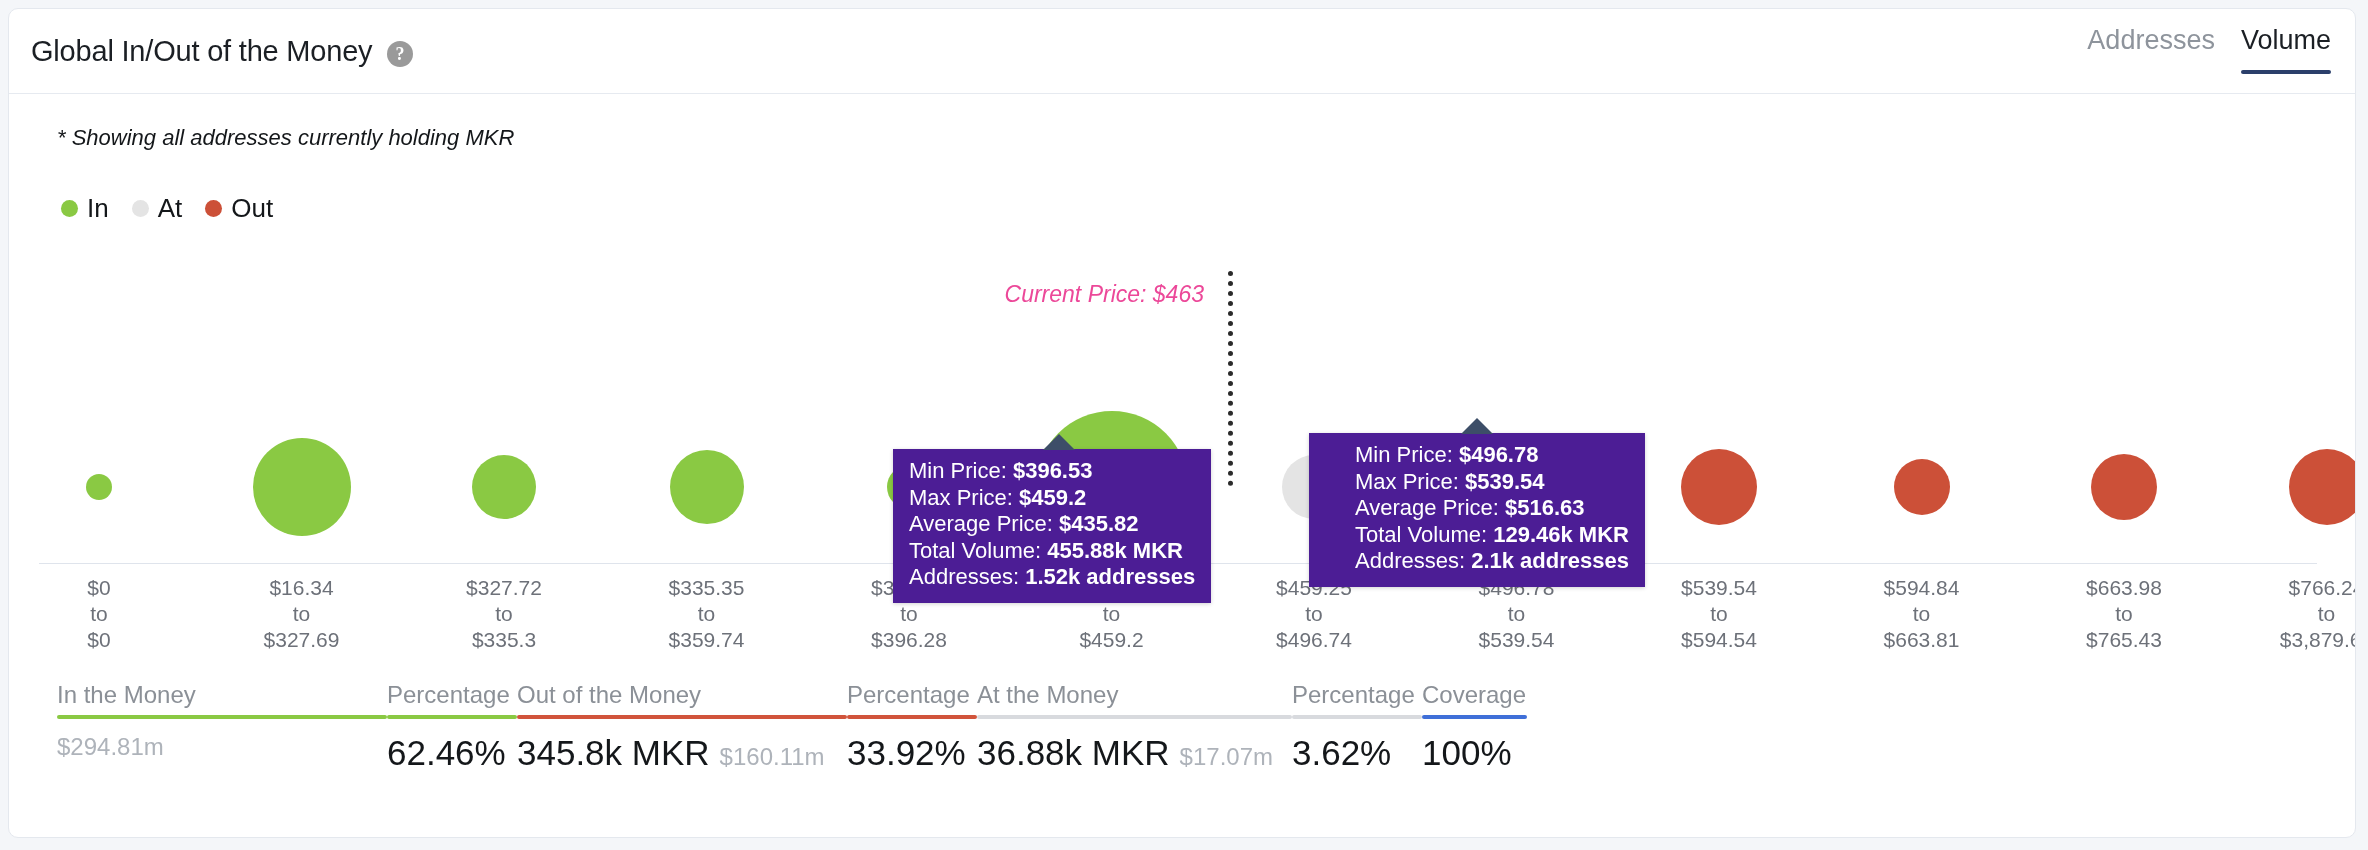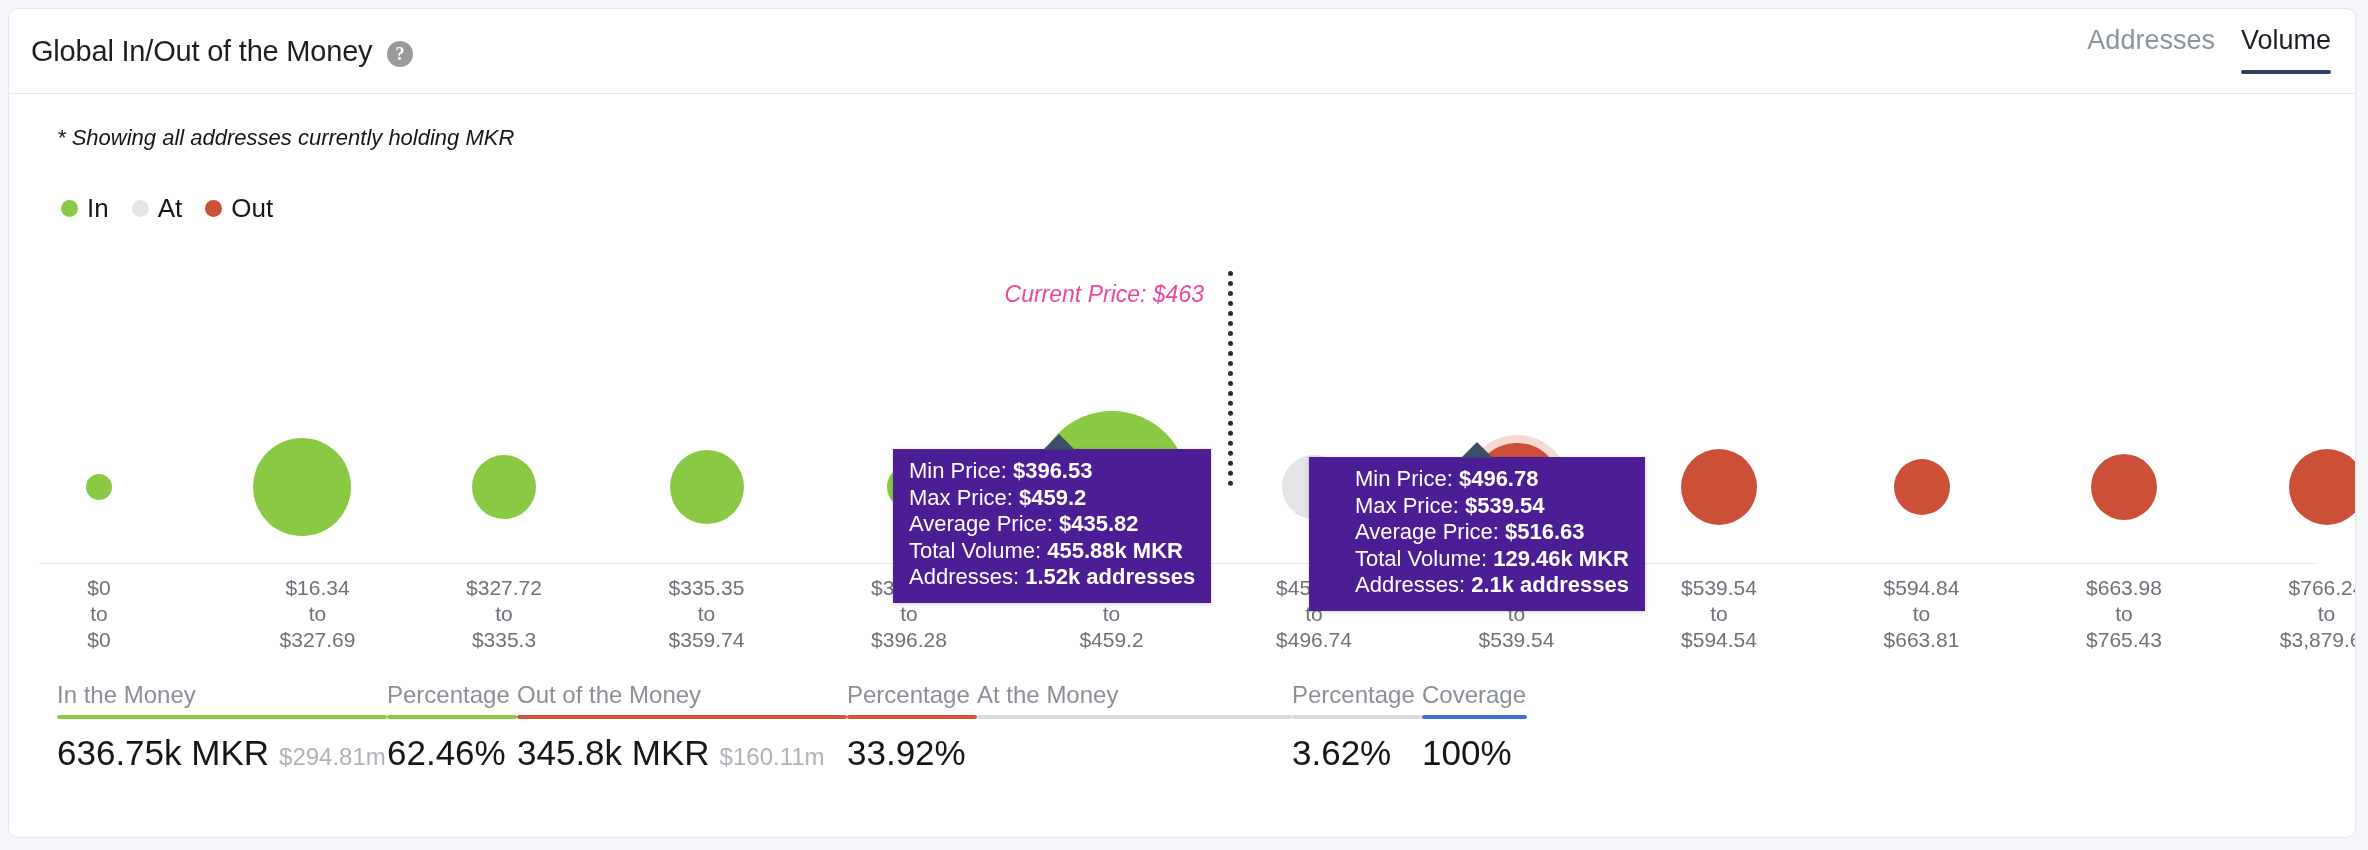--- a/index.html
+++ b/index.html
@@ -202,21 +202,21 @@
     <div class="current-price-line" style="left:1189px; top:52px; height:215px;"></div>
     <div class="current-price-label" style="left:1165px; top:62px;">Current Price: $463</div>
   </div>
 
   <div class="xticks" id="xticks">
       <div class="xtick" style="left: 60px;">
         <div>$0</div>
         <div>to</div>
         <div>$0</div>
       </div>
-      <div class="xtick" style="left: 262.5px; margin-left: 16px;">
+      <div class="xtick" style="left: 262.5px;">
         <div>$16.34</div>
         <div>to</div>
         <div>$327.69</div>
       </div>
       <div class="xtick" style="left: 465px;">
         <div>$327.72</div>
         <div>to</div>
         <div>$335.3</div>
       </div>
       <div class="xtick" style="left: 667.5px;">
@@ -268,35 +268,34 @@
 
   <div class="tooltip" id="tooltip-0" style="left:884px; top:440px;">
     <div class="arrow" style="left:150px;"></div>
     <div class="row"><span>Min Price:</span> <b>$396.53</b></div>
     <div class="row"><span>Max Price:</span> <b>$459.2</b></div>
     <div class="row"><span>Average Price:</span> <b>$435.82</b></div>
     <div class="row"><span>Total Volume:</span> <b>455.88k MKR</b></div>
     <div class="row"><span>Addresses:</span> <b>1.52k addresses</b></div>
   </div>
 
-  <div class="tooltip" id="tooltip-1" style="left:1300px; top:448px;padding-left:46px;">
+  <div class="tooltip" id="tooltip-1" style="left:1300px; top:424px;padding-left:46px;">
     <div class="arrow" style="left:152px;"></div>
     <div class="row"><span>Min Price:</span> <b>$496.78</b></div>
     <div class="row"><span>Max Price:</span> <b>$539.54</b></div>
     <div class="row"><span>Average Price:</span> <b>$516.63</b></div>
     <div class="row"><span>Total Volume:</span> <b>129.46k MKR</b></div>
     <div class="row"><span>Addresses:</span> <b>2.1k addresses</b></div>
   </div>
 
   <div class="stats" id="stats">
       <div class="stat" style="width: 330px;">
         <div class="stat-label">In the Money</div>
         <div class="stat-underline" style="background:#8ac943"></div>
         <div class="stat-value-row">
-          <span class="stat-value">636.75k MKR</span>
           <span class="stat-sub">$294.81m</span>
         </div>
       </div>
       <div class="stat" style="width: 130px;">
         <div class="stat-label">Percentage</div>
         <div class="stat-underline" style="background:#8ac943"></div>
         <div class="stat-value-row">
           <span class="stat-value">62.46%</span>
         </div>
       </div>
@@ -311,20 +310,24 @@
       <div class="stat" style="width: 130px;">
         <div class="stat-label">Percentage</div>
         <div class="stat-underline" style="background:#d1543b"></div>
         <div class="stat-value-row">
           <span class="stat-value">33.92%</span>
         </div>
       </div>
       <div class="stat" style="width: 315px;">
         <div class="stat-label">At the Money</div>
         <div class="stat-underline" style="background:#d8dade"></div>
+        <div class="stat-value-row">
+          <span class="stat-value">36.88k MKR</span>
+          <span class="stat-sub">$17.07m</span>
+        </div>
       </div>
       <div class="stat" style="width: 130px;">
         <div class="stat-label">Percentage</div>
         <div class="stat-underline" style="background:#d8dade"></div>
         <div class="stat-value-row">
           <span class="stat-value">3.62%</span>
         </div>
       </div>
       <div class="stat" style="width: 105px;">
         <div class="stat-label">Coverage</div>

